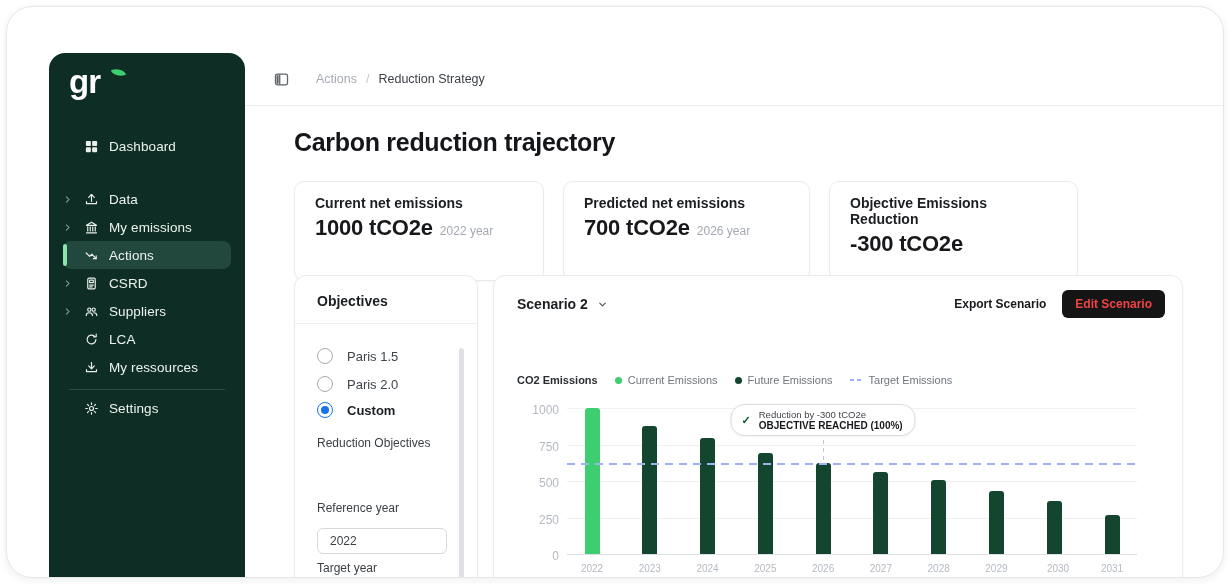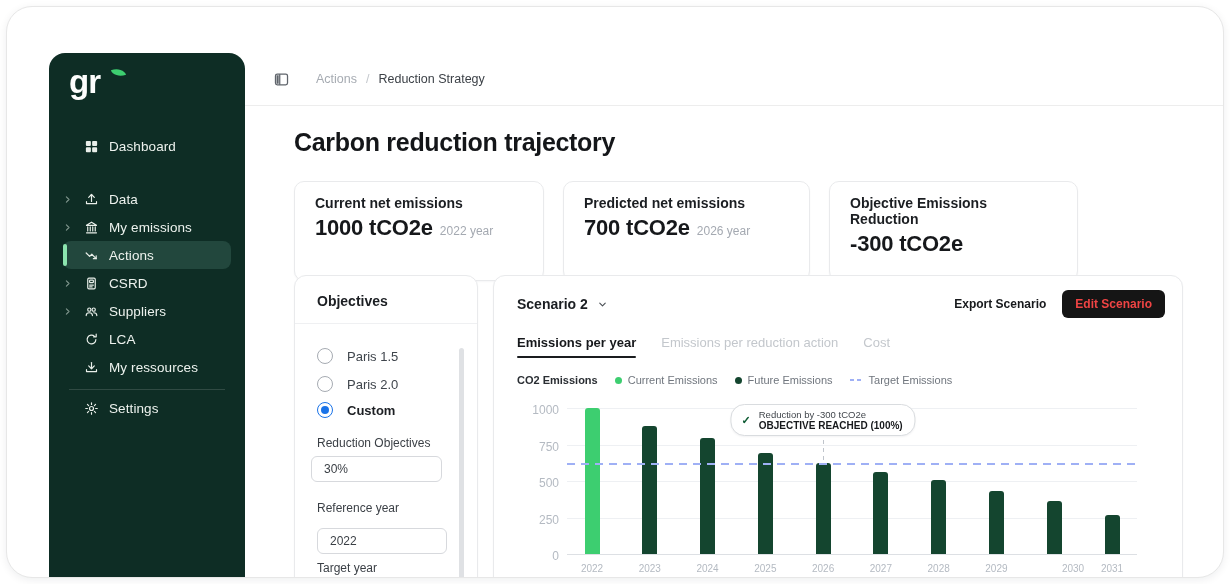--- a/index.html
+++ b/index.html
@@ -297,21 +297,20 @@
     <div class="radio-row" style="top:99px;">
       <span class="radio"></span>
       <span class="radio-label">Paris 2.0</span>
     </div>
     <div class="radio-row" style="top:125px;">
       <span class="radio sel"></span>
       <span class="radio-label sel">Custom</span>
     </div>
 
     <div class="field-label" style="top:160px;">Reduction Objectives</div>
-    <input class="obj-input" style="left: 16px; top: 180px; width: 131px;" value="30%">
 
     <div class="field-label" style="top:225px;">Reference year</div>
     <input class="obj-input" style="left: 22px; top: 252px; width: 130px;" value="2022">
 
     <div class="field-label" style="top:285px;">Target year</div>
 
     <div class="scrollbar"></div>
   </section>
 
   <section class="chart-panel">
@@ -323,25 +322,20 @@
                 <path d="M6 9l6 6 6-6"></path>
               </svg>
         </span>
       </div>
       <div class="head-right">
         <span class="export-btn">Export Scenario</span>
         <button class="edit-btn">Edit Scenario</button>
       </div>
     </div>
 
-    <div class="tabs">
-      <span class="tab active">Emissions per year</span>
-      <span class="tab">Emissions per reduction action</span>
-      <span class="tab">Cost</span>
-    </div>
 
     <div class="legend">
       <span class="legend-title">CO2 Emissions</span>
       <span class="legend-item">
         <span class="lg-dot legend-marker" style="background: rgb(61, 206, 112);"></span>
         <span>Current Emissions</span>
       </span>
       <span class="legend-item">
         <span class="lg-dot legend-marker" style="background: rgb(20, 69, 47);"></span>
         <span>Future Emissions</span>
@@ -382,20 +376,20 @@
           <div class="xtick" style="left: 176.333px;">2025</div>
           <div class="bar" style="left: 248.611px; top: 55.48px; height: 90.52px; background: rgb(20, 69, 47);"></div>
           <div class="xtick" style="left: 234.111px;">2026</div>
           <div class="bar" style="left: 306.389px; top: 64.24px; height: 81.76px; background: rgb(20, 69, 47);"></div>
           <div class="xtick" style="left: 291.889px;">2027</div>
           <div class="bar" style="left: 364.167px; top: 72.27px; height: 73.73px; background: rgb(20, 69, 47);"></div>
           <div class="xtick" style="left: 349.667px;">2028</div>
           <div class="bar" style="left: 421.944px; top: 83.22px; height: 62.78px; background: rgb(20, 69, 47);"></div>
           <div class="xtick" style="left: 407.444px;">2029</div>
           <div class="bar" style="left: 479.722px; top: 93.44px; height: 52.56px; background: rgb(20, 69, 47);"></div>
-          <div class="xtick" style="left: 484px;">2030</div>
+          <div class="xtick" style="left: 469px;">2030</div>
           <div class="bar" style="left: 537.5px; top: 106.58px; height: 39.42px; background: rgb(20, 69, 47);"></div>
           <div class="xtick" style="left: 523px;">2031</div>
         </div>
   </section>
 
  </div>
 </div>
 
 </body></html>

